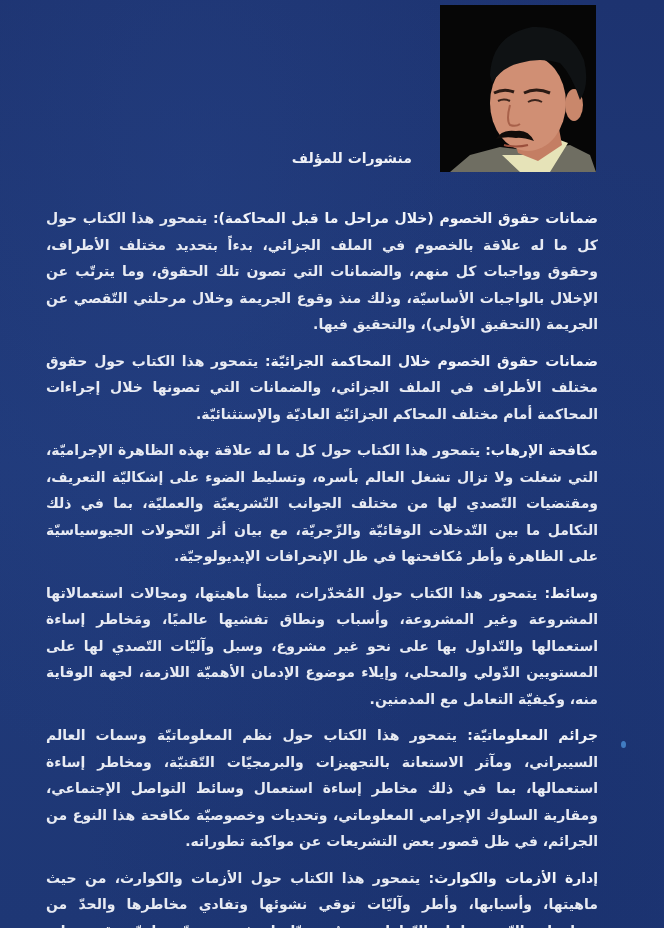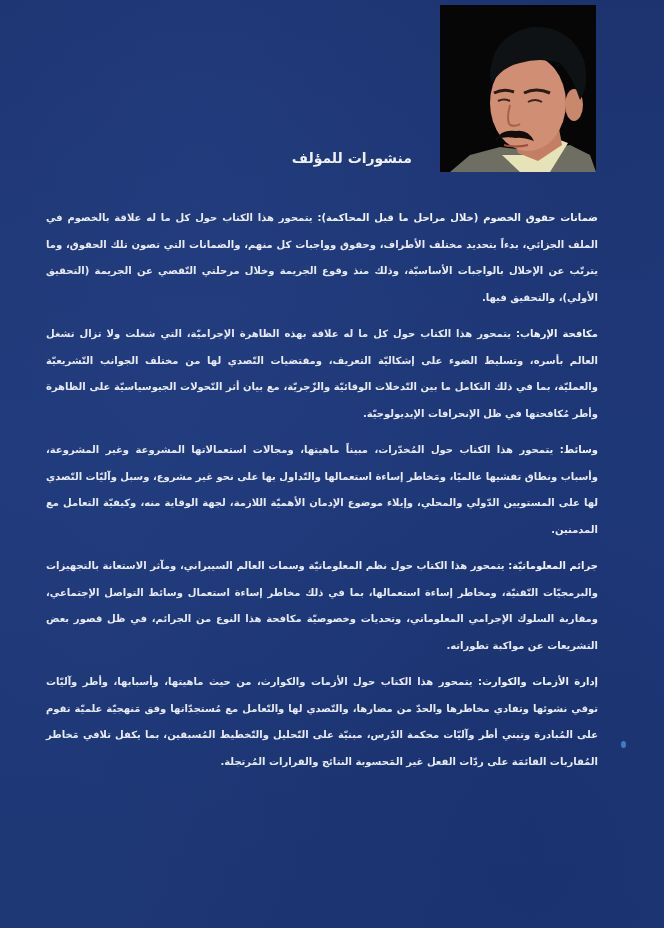--- a/index.html
+++ b/index.html
@@ -47,21 +47,21 @@
     .content {
       position: absolute;
       left: 46px;
       width: 552px;
       top: 205px;
       direction: rtl;
       text-align: justify;
       text-align-last: right;
     }
     .entry {
-      font-size: 10px;
+      font-size: 14px;
       font-weight: bold;
       line-height: 26.5px;
       color: #e8ebf3;
       margin: 0 0 10px 0;
     }
     .entry .entry-title {
       color: #f2f4f9;
     }
     .dot {
       position: absolute;
@@ -104,20 +104,21 @@
       <path d="M56 134 Q62 124 76 126 Q88 124 94 136 Q82 132 76 133 Q66 131 56 134 Z" fill="#120c0a"></path>
 
       <path d="M64 140 Q76 143 88 140" stroke="#9a4f3c" stroke-width="2" fill="none"></path>
     </svg>
   </div>
 
   <div class="section-title">منشورات للمؤلف</div>
 
   <div class="content">
     <p class="entry"><span class="entry-title">ضمانات حقوق الخصوم (خلال مراحل ما قبل المحاكمة):</span><span> يتمحور هذا الكتاب حول كل ما له علاقة بالخصوم في الملف الجزائي، بدءاً بتحديد مختلف الأطراف، وحقوق وواجبات كل منهم، والضمانات التي تصون تلك الحقوق، وما يترتّب عن الإخلال بالواجبات الأساسيّة، وذلك منذ وقوع الجريمة وخلال مرحلتي التّقصي عن الجريمة (التحقيق الأولي)، والتحقيق فيها.</span></p>
+    <p class="entry"><span class="entry-title">ضمانات حقوق الخصوم خلال المحاكمة الجزائيّة:</span><span> يتمحور هذا الكتاب حول حقوق مختلف الأطراف في الملف الجزائي، والضمانات التي تصونها خلال إجراءات المحاكمة أمام مختلف المحاكم الجزائيّة العاديّة والإستثنائيّة.</span></p>
     <p class="entry"><span class="entry-title">مكافحة الإرهاب:</span><span> يتمحور هذا الكتاب حول كل ما له علاقة بهذه الظاهرة الإجراميّة، التي شغلت ولا تزال تشغل العالم بأسره، وتسليط الضوء على إشكاليّة التعريف، ومقتضيات التّصدي لها من مختلف الجوانب التّشريعيّة والعمليّة، بما في ذلك التكامل ما بين التّدخلات الوقائيّة والزّجريّة، مع بيان أثر التّحولات الجيوسياسيّة على الظاهرة وأطر مُكافحتها في ظل الإنحرافات الإيديولوجيّة.</span></p>
     <p class="entry"><span class="entry-title">وسائط:</span><span> يتمحور هذا الكتاب حول المُخدّرات، مبيناً ماهيتها، ومجالات استعمالاتها المشروعة وغير المشروعة، وأسباب ونطاق تفشيها عالميًا، ومَخاطر إساءة استعمالها والتّداول بها على نحو غير مشروع، وسبل وآليّات التّصدي لها على المستويين الدّولي والمحلي، وإيلاء موضوع الإدمان الأهميّة اللازمة، لجهة الوقاية منه، وكيفيّة التعامل مع المدمنين.</span></p>
     <p class="entry"><span class="entry-title">جرائم المعلوماتيّة:</span><span> يتمحور هذا الكتاب حول نظم المعلوماتيّة وسمات العالم السيبراني، ومآثر الاستعانة بالتجهيزات والبرمجيّات التّقنيّة، ومخاطر إساءة استعمالها، بما في ذلك مخاطر إساءة استعمال وسائط التواصل الإجتماعي، ومقاربة السلوك الإجرامي المعلوماتي، وتحديات وخصوصيّة مكافحة هذا النوع من الجرائم، في ظل قصور بعض التشريعات عن مواكبة تطوراته.</span></p>
     <p class="entry"><span class="entry-title">إدارة الأزمات والكوارث:</span><span> يتمحور هذا الكتاب حول الأزمات والكوارث، من حيث ماهيتها، وأسبابها، وأطر وآليّات توقي نشوئها وتفادي مخاطرها والحدّ من مضارها، والتّصدي لها والتّعامل مع مُستجدّاتها وفق مَنهجيّة علميّة تقوم على المُبادرة وتبني أطر وآليّات محكمة الدّرس، مبنيّة على التّحليل والتّخطيط المُسبقين، بما يكفل تلافي مَخاطر المُقاربات القائمَة على ردّات الفعل غير المَحسوبة النتائج والقرارات المُرتجلة.</span></p>
   </div>
 
   <div class="dot"></div>
 </div>
 
 </body></html>

